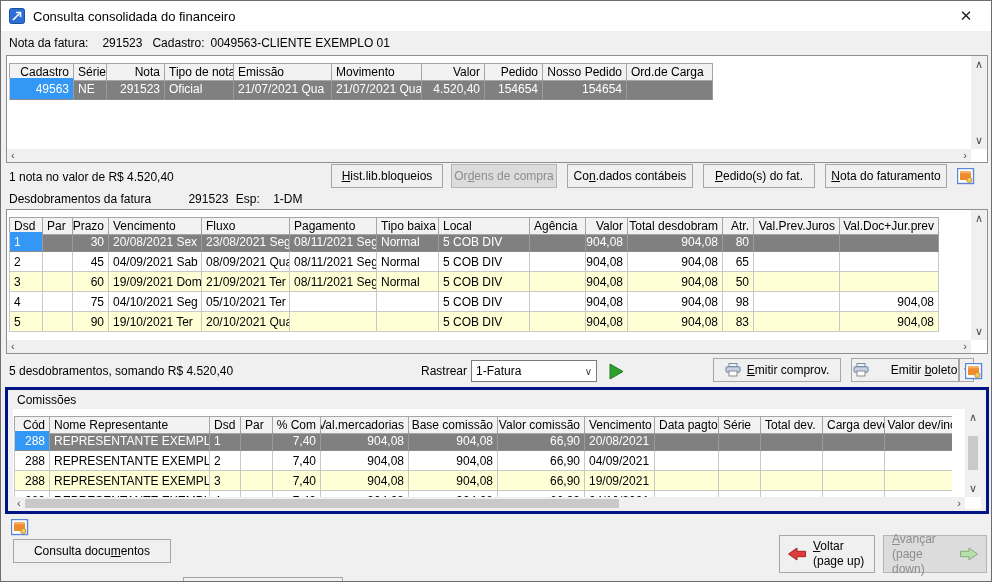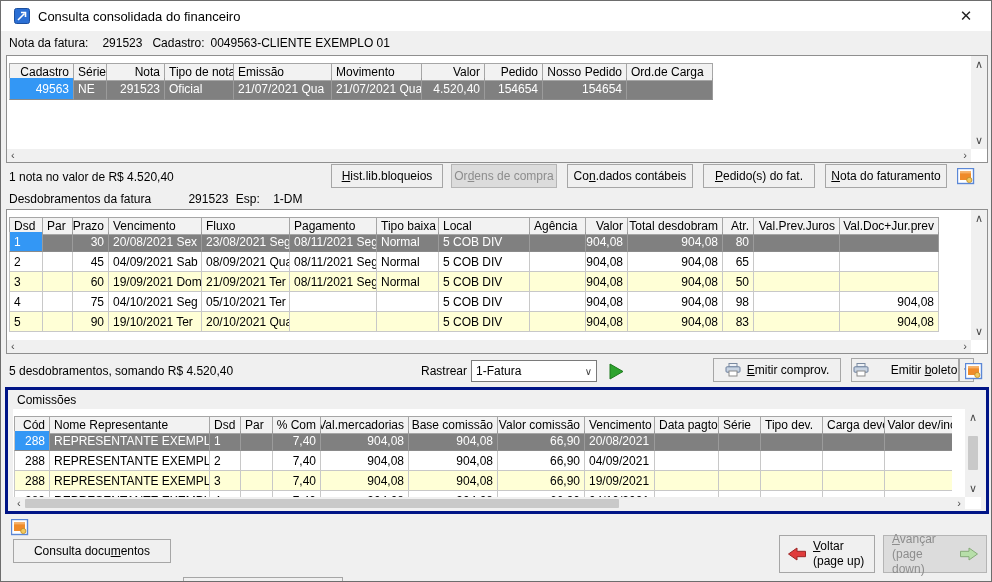--- a/index.html
+++ b/index.html
@@ -1,20 +1,20 @@
 <!DOCTYPE html>
 <html style="--window-bg: #f0f0f0; --titlebar-bg: #ffffff; --header-bg: #f2f2f2; --grid-line: #c8c8c8; --selection-gray: #808080; --selection-blue: #3397f5; --stripe-yellow: #ffffd6; --group-border: #001486; --disabled-bg: #dcdcdc; --disabled-text: #8d8d8d; --play-green: #2da32d; --voltar-red: #e03c3c; --avancar-green: #b7dfa9;"><head>
 <meta charset="utf-8">
 <style>
   html,body{margin:0;padding:0;background:#c0c0c0;font-family:"Liberation Sans",sans-serif;}
   .window{position:relative;width:992px;height:582px;box-sizing:border-box;background:var(--window-bg,#f0f0f0);
     border:1px solid #6d6d6d;font-size:12px;color:#000;overflow:hidden;}
   
   .titlebar{position:absolute;left:0;top:0;width:100%;height:30px;background:var(--titlebar-bg,#fff);
-    display:flex;align-items:center;box-sizing:border-box;padding:0 13px;}
+    display:flex;align-items:center;box-sizing:border-box;padding:0 8px;}
   .titlebar .ttl{margin-left:8px;font-size:13px;}
   .closebtn{position:absolute;right:14px;top:4px;width:22px;height:22px;display:flex;align-items:center;justify-content:center;
     font-size:15px;color:#222;cursor:default;}
   
   .infobar{position:absolute;left:0;top:30px;width:100%;height:24px;display:flex;align-items:center;padding-left:8px;box-sizing:border-box;}
   .infobar .v{margin-left:14px;}
   .infobar .l2{margin-left:10px;}
   .infobar .v2{margin-left:6px;}
   
   .panel{position:absolute;background:#fff;border:1px solid #8f8f8f;box-sizing:border-box;}
@@ -319,21 +319,21 @@
               <div class="th" style="width: 160px;">Nome Representante</div>
               <div class="th" style="width: 31px;">Dsd</div>
               <div class="th" style="width: 32px;">Par</div>
               <div class="th ar" style="width: 48px;">% Com</div>
               <div class="th ar" style="width: 88px;">Val.mercadorias</div>
               <div class="th ar" style="width: 89px;">Base comissão</div>
               <div class="th ar" style="width: 87px;">Valor comissão</div>
               <div class="th" style="width: 70px;">Vencimento</div>
               <div class="th" style="width: 64px;">Data pagto</div>
               <div class="th" style="width: 42px;">Série</div>
-              <div class="th" style="width: 62px;">Tipo dev.</div>
+              <div class="th" style="width: 62px;">Total dev.</div>
               <div class="th" style="width: 62px;">Carga devol</div>
               <div class="th ar" style="width: 76px;">Valor dev/inc</div>
             </div>
             <div class="trow sel" style="height: 20px;">
               <div class="td ar selfirst" style="width: 36px;">288</div>
               <div class="td" style="width: 160px;">REPRESENTANTE EXEMPLO 01</div>
               <div class="td" style="width: 31px;">1</div>
               <div class="td" style="width: 32px;"></div>
               <div class="td ar" style="width: 48px;">7,40</div>
               <div class="td ar" style="width: 88px;">904,08</div>

